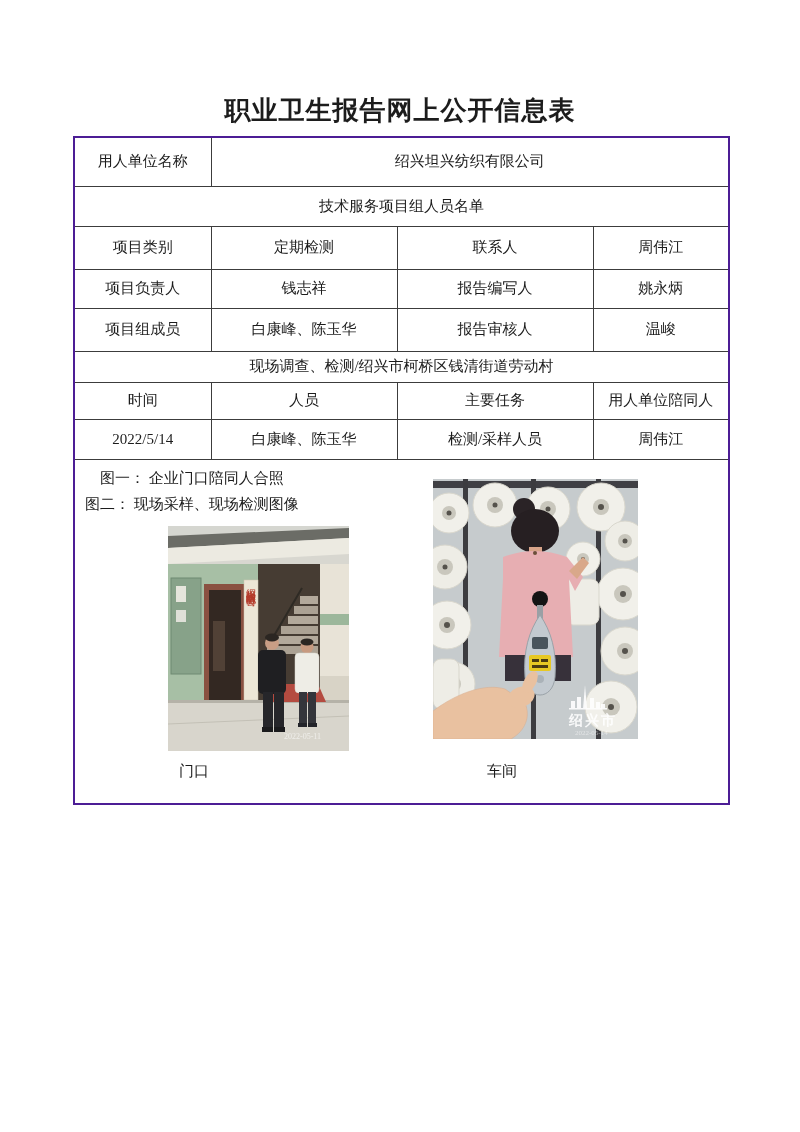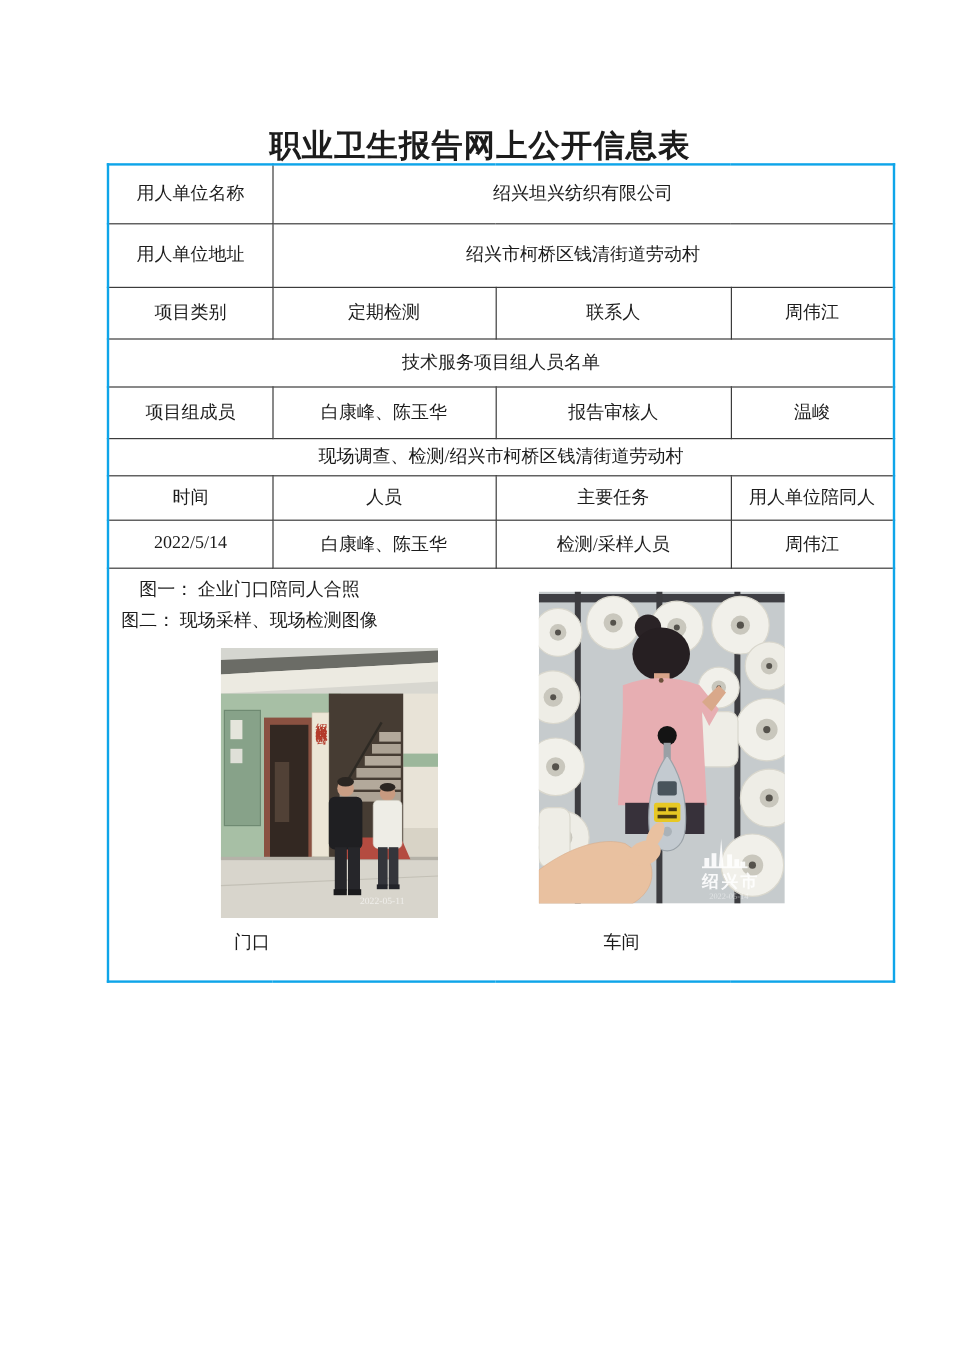--- a/index.html
+++ b/index.html
@@ -3,29 +3,28 @@
 <meta charset="utf-8">
 <style>
   html,body { margin:0; padding:0; background:#ffffff; }
   .page {
     position:relative; width:800px; height:1132px; margin:0 auto;
     background:#ffffff; overflow:hidden;
     font-family:"Liberation Serif","DejaVu Serif",serif;
     color:#1c1c1c;
   }
   .doc-title {
-    position:absolute; top:104px; left:0; width:100%;
+    position:absolute; top:93px; left:0; width:100%;
     text-align:center; font-size:26px; font-weight:700;
     letter-spacing:1px; margin:0;
   }
   table.form {
     position:absolute; left:73px; top:136px; width:655px;
     border-collapse:collapse; table-layout:fixed;
-    border:2px solid #0ea5e9;
-    margin-left:16px;
+    border:2px solid #4c1d95;
   }
   table.form td {
     border:1px solid #3c3c3c;
     text-align:center; vertical-align:middle;
     font-size:15px; padding:0 4px; overflow:hidden;
   }
   td.media-cell {
     position:relative; padding:0; text-align:left; vertical-align:top;
     height:343px;
   }
@@ -49,32 +48,34 @@
         <col style="width:137px">
         <col style="width:186px">
         <col style="width:196px">
         <col style="width:136px">
       </colgroup>
     <tbody>
         <tr style="height:49px">
       <td>用人单位名称</td>
       <td colspan="3">绍兴坦兴纺织有限公司</td>
     </tr>
-    <tr style="height:53px">
-      <td>用人单位地址</td>
-      <td colspan="3">绍兴市柯桥区钱清街道劳动村</td>
+    <tr style="height:40px">
+      <td colspan="4">技术服务项目组人员名单</td>
     </tr>
     <tr style="height:43px">
       <td>项目类别</td>
       <td>定期检测</td>
       <td>联系人</td>
       <td>周伟江</td>
     </tr>
-    <tr style="height:40px">
-      <td colspan="4">技术服务项目组人员名单</td>
+    <tr style="height:39px">
+      <td>项目负责人</td>
+      <td>钱志祥</td>
+      <td>报告编写人</td>
+      <td>姚永炳</td>
     </tr>
     <tr style="height:43px">
       <td>项目组成员</td>
       <td>白康峰、陈玉华</td>
       <td>报告审核人</td>
       <td>温峻</td>
     </tr>
     <tr style="height:31px">
       <td colspan="4">现场调查、检测/绍兴市柯桥区钱清街道劳动村</td>
     </tr>

